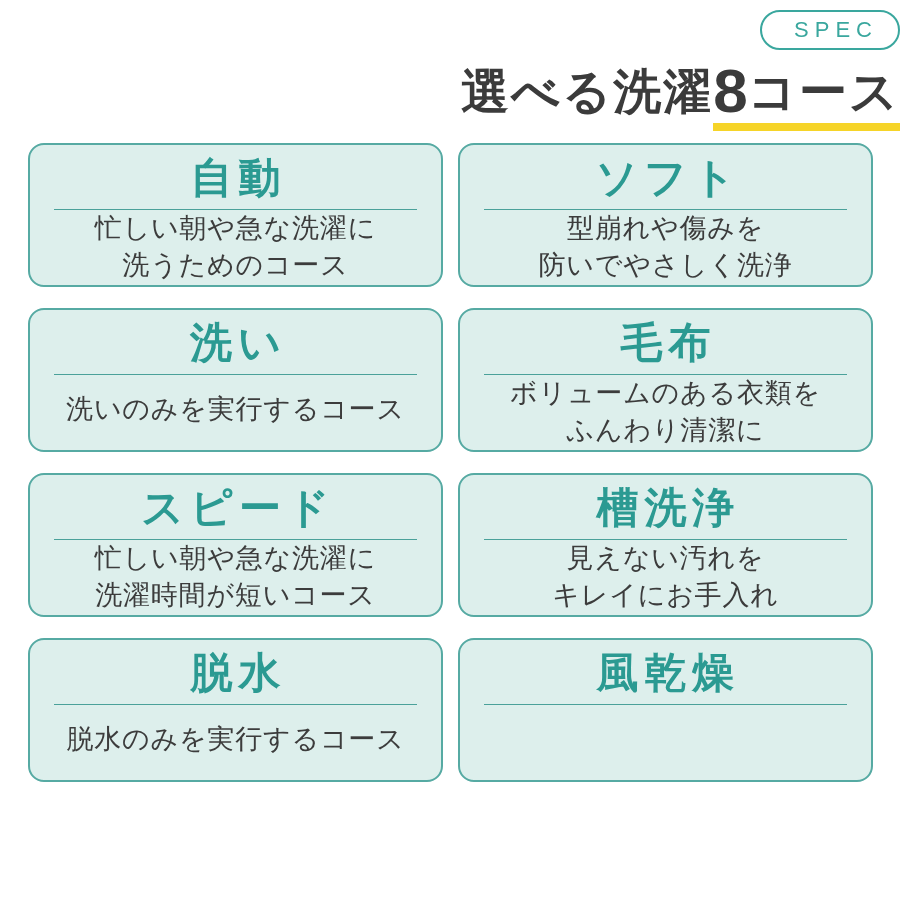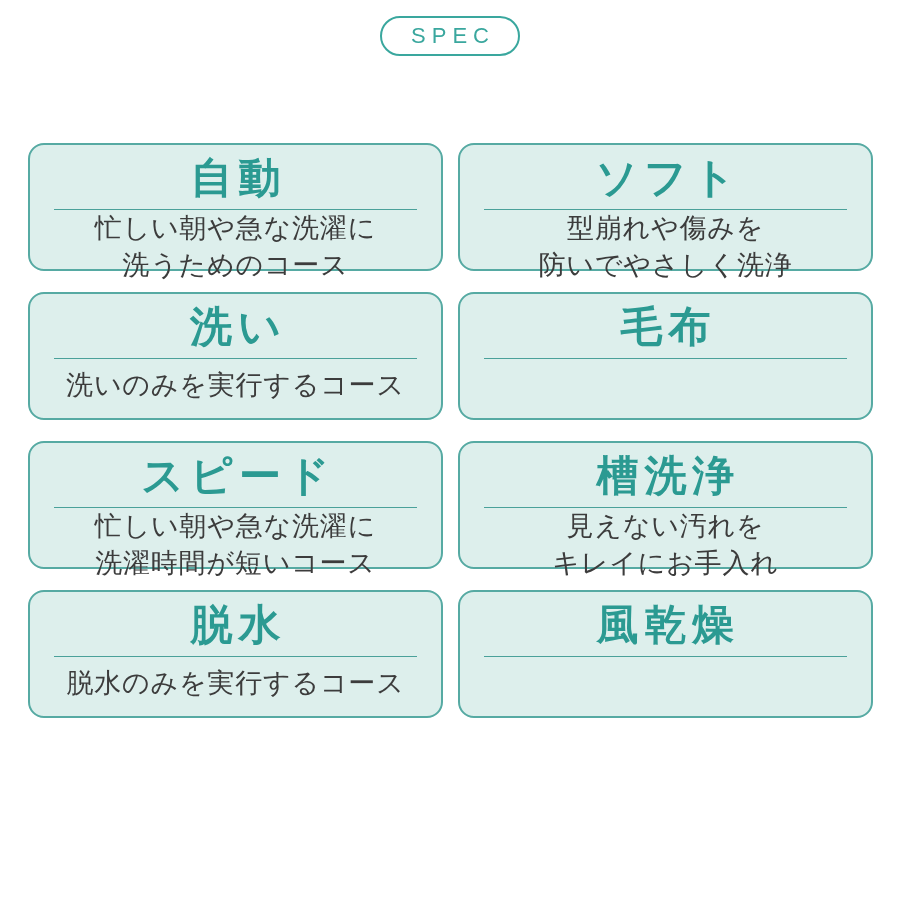--- a/index.html
+++ b/index.html
@@ -8,21 +8,21 @@
     background: #ffffff;
   }
   .page {
     position: relative;
     width: 900px;
     height: 900px;
     background: #ffffff;
     overflow: hidden;
   }
   
-  .header { text-align: center; padding-top: 16px; }
+  .header { text-align: right; padding-top: 10px; }
   .spec-badge {
     display: inline-block;
     min-width: 96px;
     padding: 4px 20px;
     border: 2px solid #3aa79e;
     border-radius: 20px;
     color: #3aa79e;
     font-size: 22px;
     letter-spacing: 6px;
     text-indent: 6px;
@@ -55,21 +55,21 @@
     position: absolute;
     left: 28px;
     right: 27px;
     top: 143px;
     display: grid;
     grid-template-columns: 1fr 1fr;
     column-gap: 15px;
     row-gap: 21px;
   }
   .card {
-    height: 128px;
+    height: 144px;
     background: #ddefec;
     border: 2px solid #56aaa3;
     border-radius: 16px;
     box-sizing: border-box;
     display: flex;
     flex-direction: column;
   }
   .card-title {
     padding-top: 9px;
     text-align: center;
@@ -100,20 +100,23 @@
     padding-bottom: 6px;
   }
 </style>
 </head>
 <body>
 
 <div class="page">
 
   <div class="header">
     <div class="spec-badge">SPEC</div>
+    <div class="page-title">
+      <span>選べる洗濯</span><span class="title-highlight"><span class="title-number">8</span><span>コース</span></span>
+    </div>
   </div>
 
   <div class="grid">
 
     <div class="card">
       <div class="card-title">自動</div>
       <hr class="card-divider">
       <div class="card-desc">忙しい朝や急な洗濯に
 洗うためのコース</div>
     </div>
@@ -127,20 +130,22 @@
 
     <div class="card">
       <div class="card-title">洗い</div>
       <hr class="card-divider">
       <div class="card-desc">洗いのみを実行するコース</div>
     </div>
 
     <div class="card">
       <div class="card-title">毛布</div>
       <hr class="card-divider">
+      <div class="card-desc">ボリュームのある衣類を
+ふんわり清潔に</div>
     </div>
 
     <div class="card">
       <div class="card-title">スピード</div>
       <hr class="card-divider">
       <div class="card-desc">忙しい朝や急な洗濯に
 洗濯時間が短いコース</div>
     </div>
 
     <div class="card">

